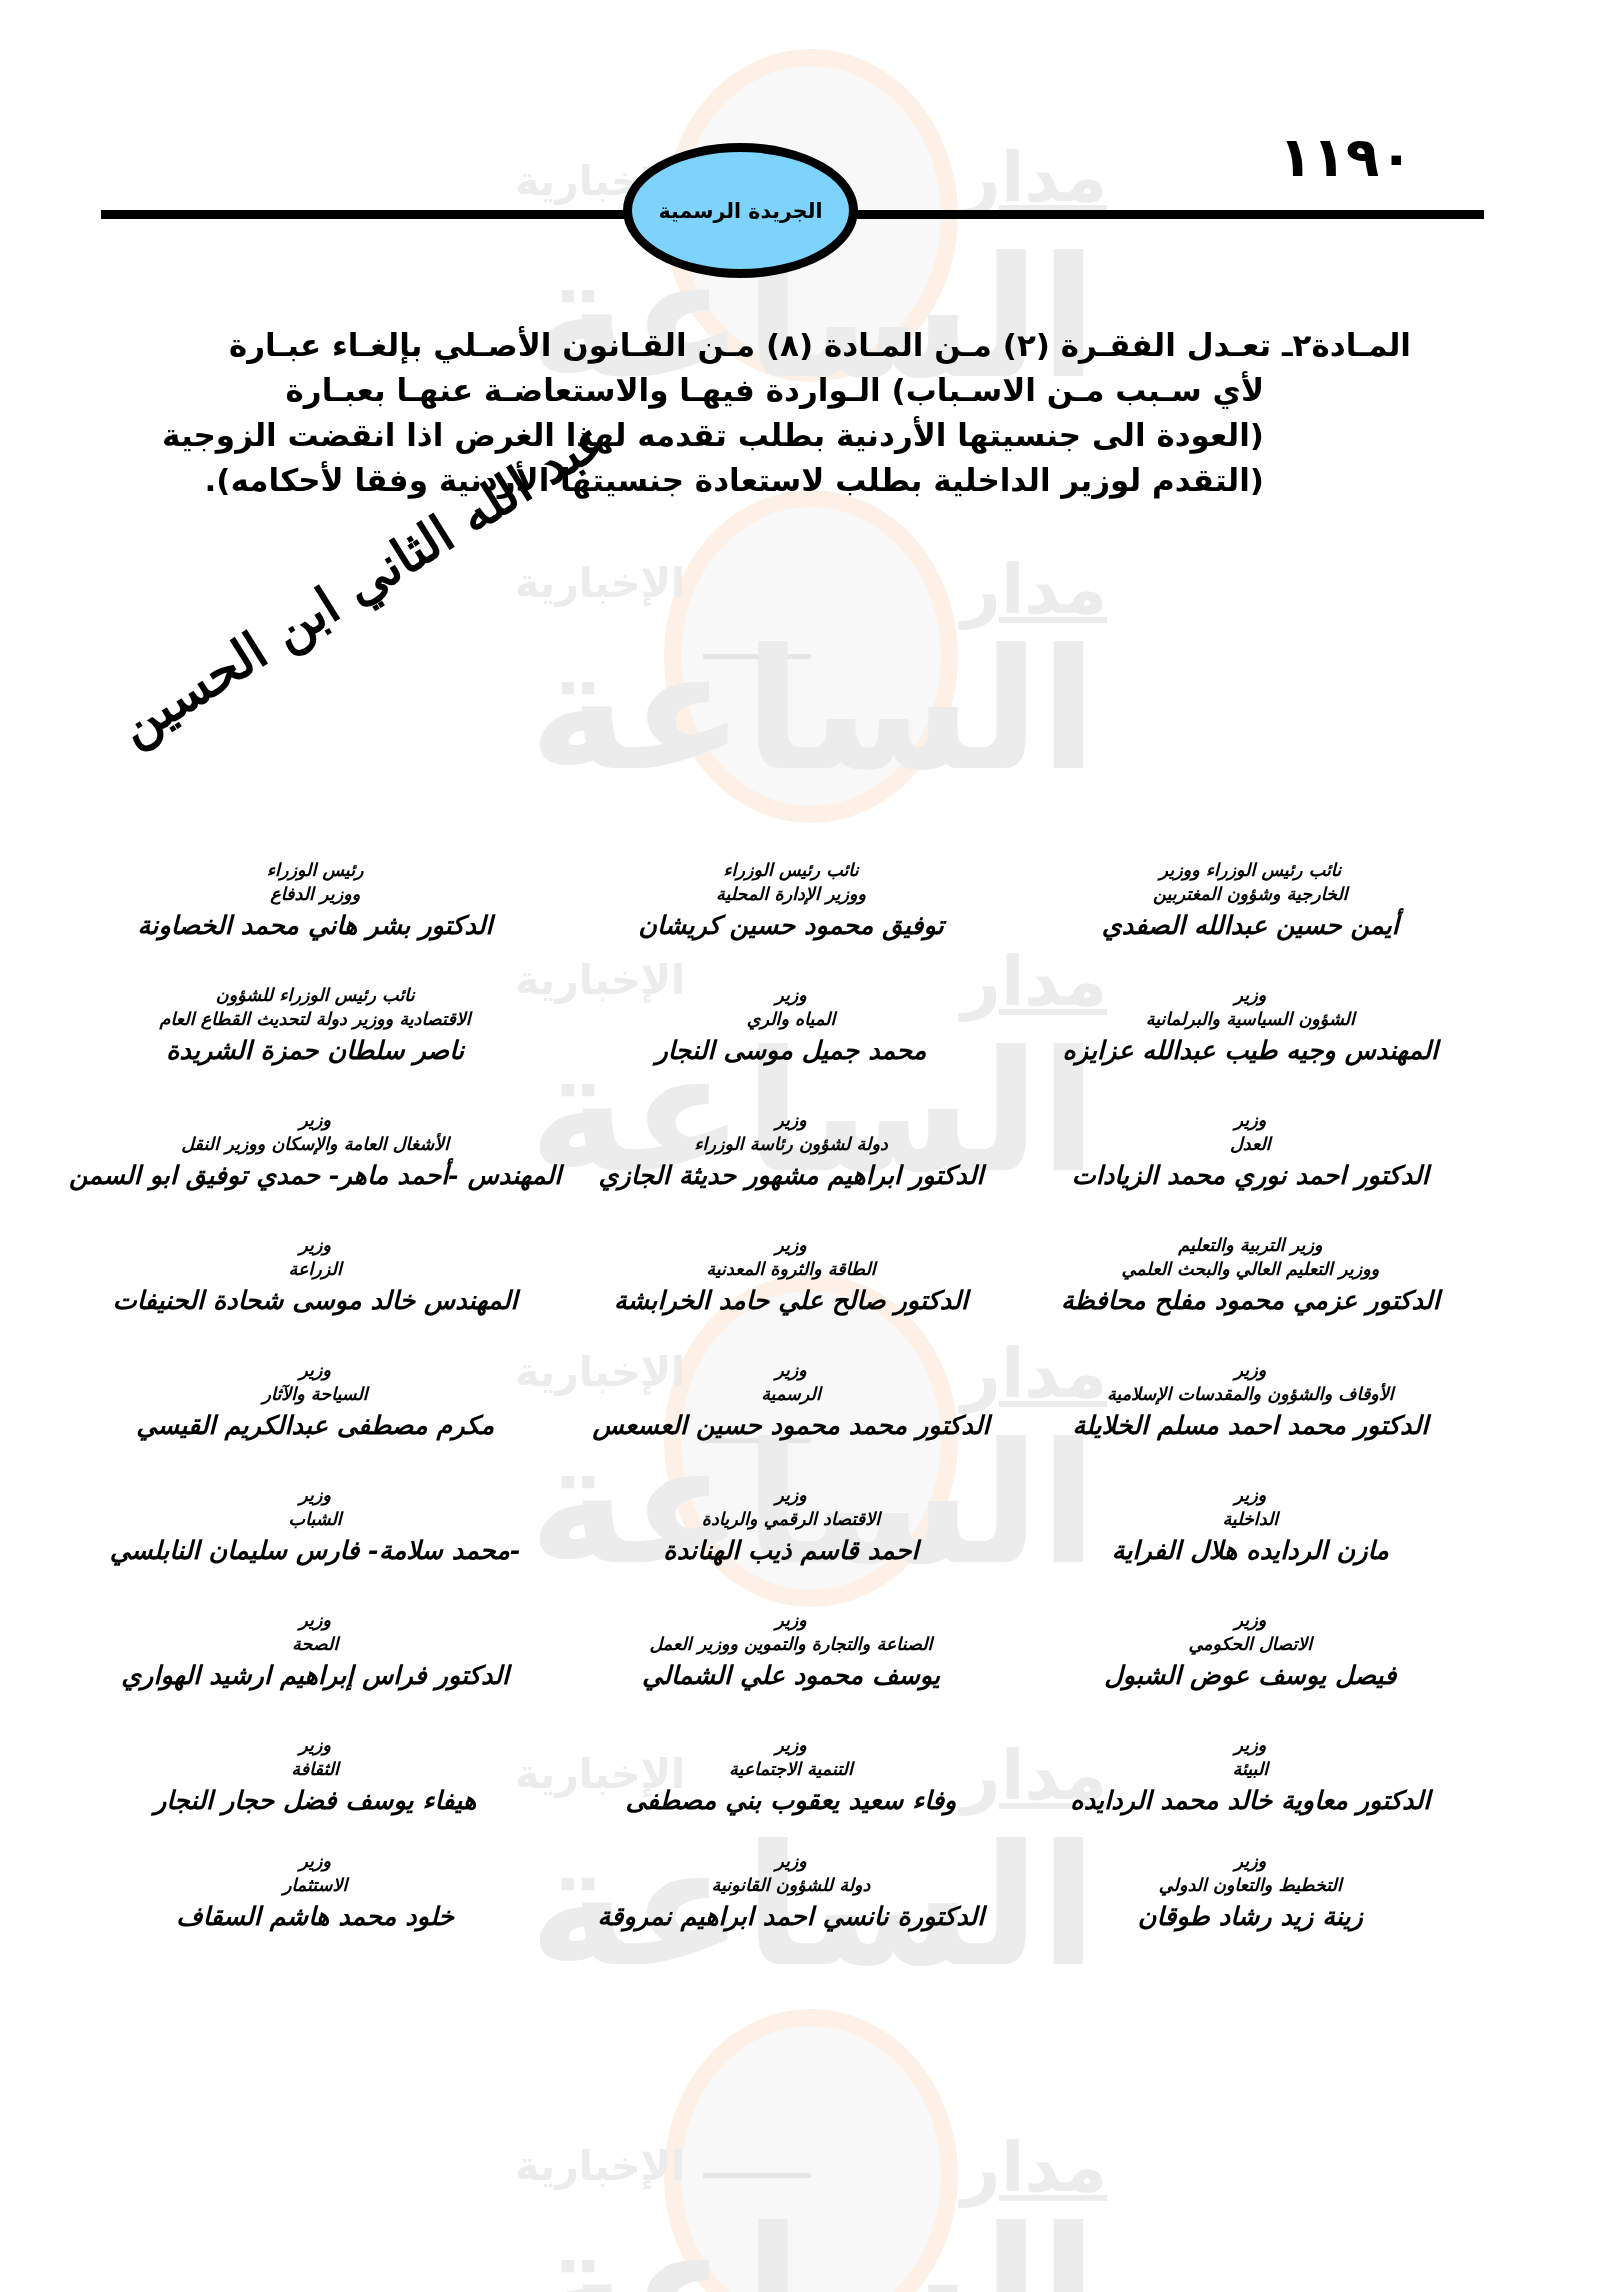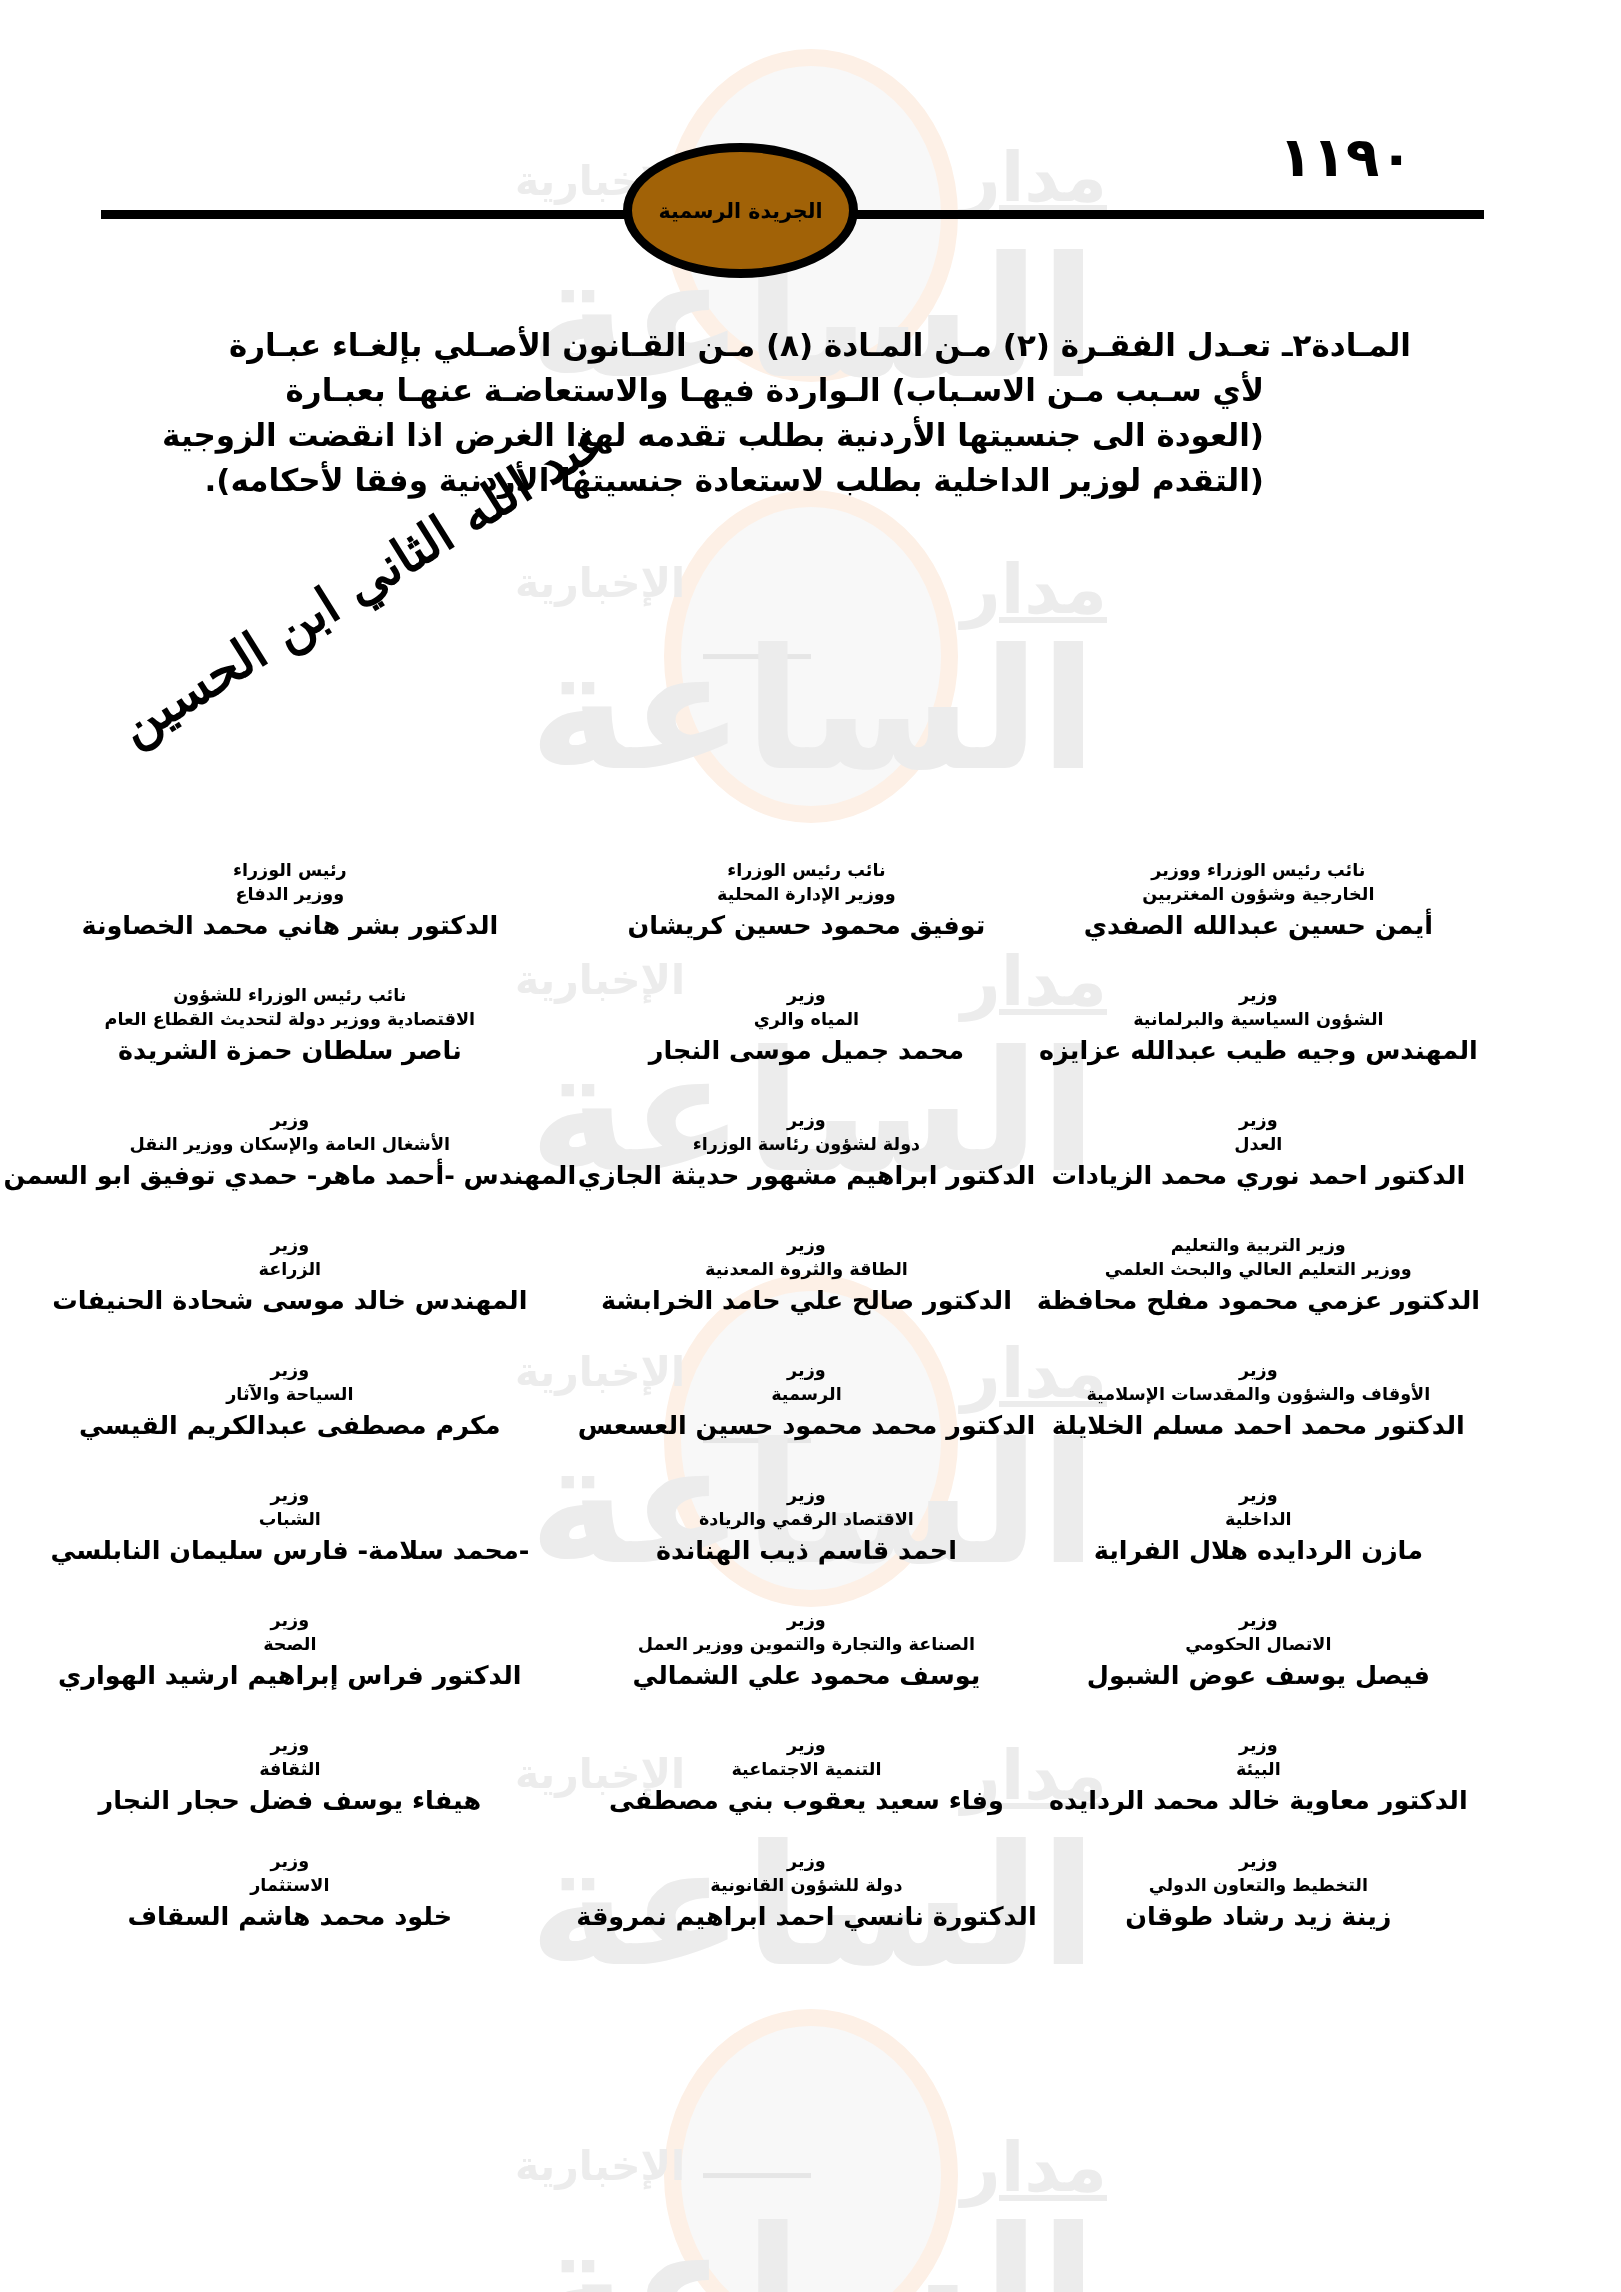--- a/index.html
+++ b/index.html
@@ -24,21 +24,21 @@
   .wm-brand.big { font-size: 167px; line-height: 1; }
   .wm-brand.mid { font-size: 69px; text-decoration: underline; }
   .wm-brand.small { font-size: 41px; }
 
   
   .header-rule {
     position: absolute; left: 101px; top: 210px; width: 1383px; height: 8.8px; background: #000; z-index: 1;
   }
   .header-oval {
     position: absolute; left: 623px; top: 143px; width: 235px; height: 135px;
-    border: 9.8px solid #000; border-radius: 50%; background: #a16207; box-sizing: border-box;
+    border: 9.8px solid #000; border-radius: 50%; background: #7dd3fc; box-sizing: border-box;
     display: flex; align-items: center; justify-content: center; z-index: 2;
   }
   .header-oval span { font-size: 20.6px; font-weight: bold; }
   .page-number {
     position: absolute; right: 208px; top: 125px; font-size: 55px; font-weight: bold; letter-spacing: 5.9px;
     z-index: 2; direction: ltr;
   }
 
   
   .article {
@@ -55,21 +55,21 @@
     transform: rotate(-32deg); transform-origin: left top; white-space: nowrap;
   }
 
   
   .ministers {
     position: absolute; left: 69px; top: 859px; width: 1411px; z-index: 2;
     display: grid; grid-template-columns: repeat(3, 1fr); row-gap: 0;
   }
   .minister {
     text-align: center; height: 125px;
-    display: flex; flex-direction: column; align-items: center; justify-content: flex-start;
+    display: flex; flex-direction: column; align-items: center; justify-content: flex-start; font-style: italic;
   }
   .minister .title { font-size: 17.6px; font-weight: bold; line-height: 23.5px; white-space: nowrap; }
   .minister .name { font-size: 25.5px; font-weight: bold; line-height: 39px; white-space: nowrap; }
 </style>
 </head>
 <body>
 
 <div class="wm wm-clock" style="left:664px; top:49px;"></div>
 <div class="wm wm-clock" style="left:664px; top:490px;"></div>
 <div class="wm wm-clock" style="left:664px; top:1274px;"></div>

